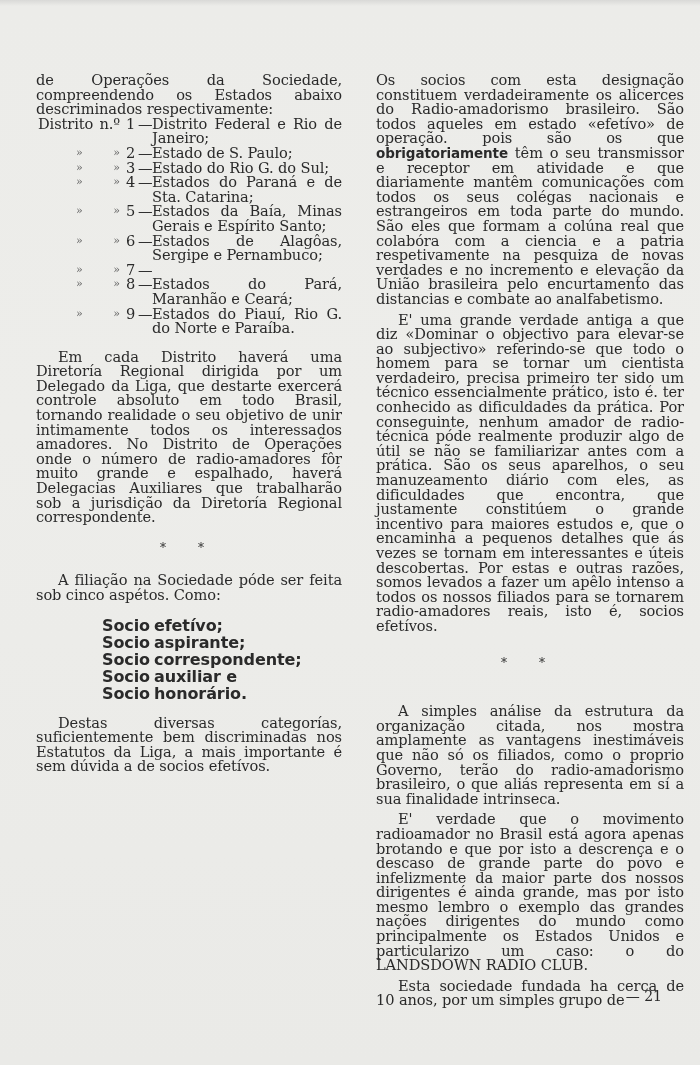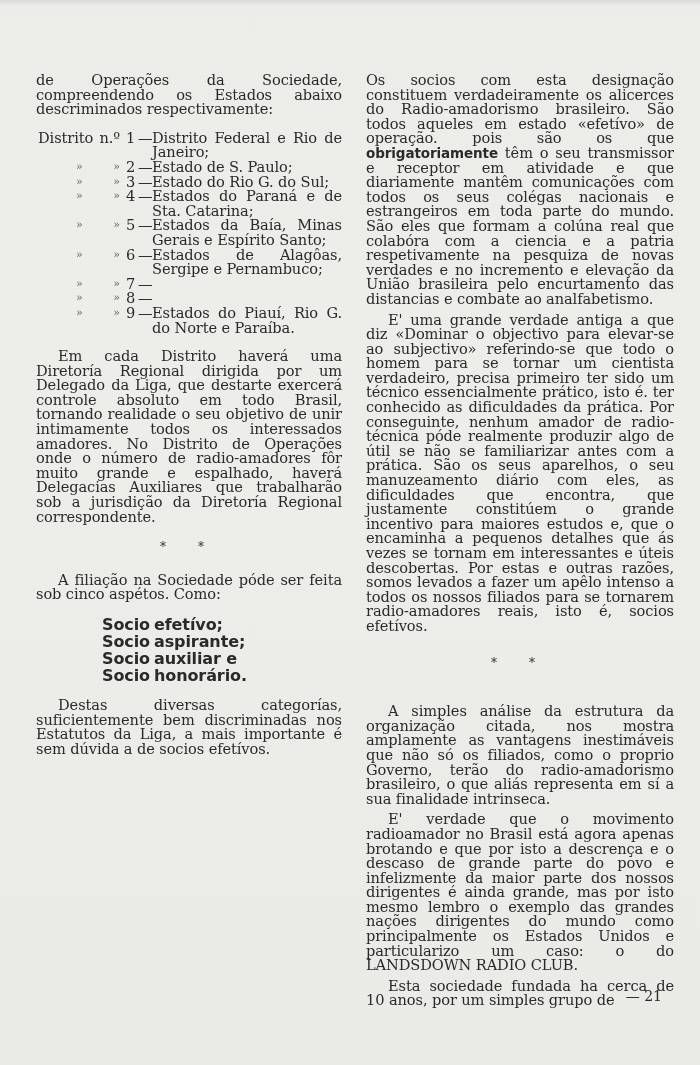--- a/index.html
+++ b/index.html
@@ -13,26 +13,26 @@
   .page {
     position: absolute; left: 0; top: 0; width: 700px; height: 1065px;
     background: linear-gradient(180deg, #d9d9d7 0px, #ecece9 6px, #ededea 40%, #eaeae7 100%);
   }
   .col {
     position: absolute; top: 73px; width: 300px;
     font-size: 14.6px; line-height: 14.6px;
     text-align: justify; letter-spacing: -0.1px;
   }
   .col.left { left: 36px; width: 306px; }
-  .col.right { left: 366px; width: 308px; }
+  .col.right { left: 376px; width: 308px; }
   p { margin: 0; }
   .indent { text-indent: 22px; }
   .gap { margin-top: 6px; }
   .stars { text-align: center; margin: 16px 0 18px; font-size: 12px; letter-spacing: 14px; }
-  .district-intro { margin-top: 14px; }
+  .district-intro { }
   .dist-row { display: flex; }
   .dist-l1 { width: 52px; padding-left: 2px; }
   .dist-l2 { width: 30px; text-align: right; padding-right: 6px;}
   .dist-num { width: 12px; }
   .dist-dash { width: 14px; }
   .dist-text { flex: 1; text-align: justify; }
   .dist-mark { font-size: 11px; color: #666; }
   .socios { margin: 14px 0 14px 66px; font-family: "DejaVu Sans", "Liberation Sans", sans-serif; font-weight: bold; font-size: 16px; line-height: 17px; }
   .socios span.a { display: inline-block; width: 52px; }
   b { font-family: "DejaVu Sans", "Liberation Sans", sans-serif; font-weight: bold; font-size: 13.5px; }
@@ -93,39 +93,41 @@
           <span class="dist-l1 dist-mark" style="padding-left: 40px; width: 14px;">»</span>
           <span class="dist-l2 dist-mark">»</span>
           <span class="dist-num">7</span>
           <span class="dist-dash">—</span>
         </div>
         <div class="dist-row">
           <span class="dist-l1 dist-mark" style="padding-left: 40px; width: 14px;">»</span>
           <span class="dist-l2 dist-mark">»</span>
           <span class="dist-num">8</span>
           <span class="dist-dash">—</span>
+          <span class="dist-text">Estados do Pará, Maranhão e Ceará;</span>
         </div>
         <div class="dist-row">
           <span class="dist-l1 dist-mark" style="padding-left: 40px; width: 14px;">»</span>
           <span class="dist-l2 dist-mark">»</span>
           <span class="dist-num">9</span>
           <span class="dist-dash">—</span>
           <span class="dist-text">Estados do Piauí, Rio G. do Norte e Paraíba.</span>
         </div>
       </div>
 
     <p class="indent gap" style="margin-top:14px">Em cada Distrito haverá uma Diretoría Regional dirigida por um Delegado da Liga, que destarte exercerá controle absoluto em todo Brasil, tornando realidade o seu objetivo de unir intimamente todos os interessados amadores. No Distrito de Operações onde o número de radio-amadores fôr muito grande e espalhado, haverá Delegacias Auxiliares que trabalharão sob a jurisdição da Diretoría Regional correspondente.</p>
 
     <div class="stars">* *</div>
 
     <p class="indent">A filiação na Sociedade póde ser feita sob cinco aspétos. Como:</p>
 
     <div class="socios" id="socio-list">
         <div><span class="a">Socio</span><span>efetívo;</span></div>
         <div><span class="a">Socio</span><span>aspirante;</span></div>
+        <div><span class="a">Socio</span><span>correspondente;</span></div>
         <div><span class="a">Socio</span><span>auxiliar e</span></div>
         <div><span class="a">Socio</span><span>honorário.</span></div>
       </div>
 
     <p class="indent">Destas diversas categorías, suficientemente bem discriminadas nos Estatutos da Liga, a mais importante é sem dúvida a de socios efetívos.</p>
   </div>
 
   <div class="col right">
     <p><span>Os socios com esta designação constituem verdadeiramente os alicerces do Radio-amadorismo brasileiro. São todos aqueles em estado «efetívo» de operação. pois são os que </span><b>obrigatoriamente</b><span> têm o seu transmissor e receptor em atividade e que diariamente mantêm comunicações com todos os seus colégas nacionais e estrangeiros em toda parte do mundo. São eles que formam a colúna real que colabóra com a ciencia e a patria respetivamente na pesquiza de novas verdades e no incremento e elevação da União brasileira pelo encurtamento das distancias e combate ao analfabetismo.</span></p>
     <p class="indent gap">E' uma grande verdade antiga a que diz «Dominar o objectivo para elevar-se ao subjectivo» referindo-se que todo o homem para se tornar um cientista verdadeiro, precisa primeiro ter sido um técnico essencialmente prático, isto é. ter conhecido as dificuldades da prática. Por conseguinte, nenhum amador de radio-técnica póde realmente produzir algo de útil se não se familiarizar antes com a prática. São os seus aparelhos, o seu manuzeamento diário com eles, as dificuldades que encontra, que justamente constitúem o grande incentivo para maiores estudos e, que o encaminha a pequenos detalhes que ás vezes se tornam em interessantes e úteis descobertas. Por estas e outras razões, somos levados a fazer um apêlo intenso a todos os nossos filiados para se tornarem radio-amadores reais, isto é, socios efetívos.</p>

